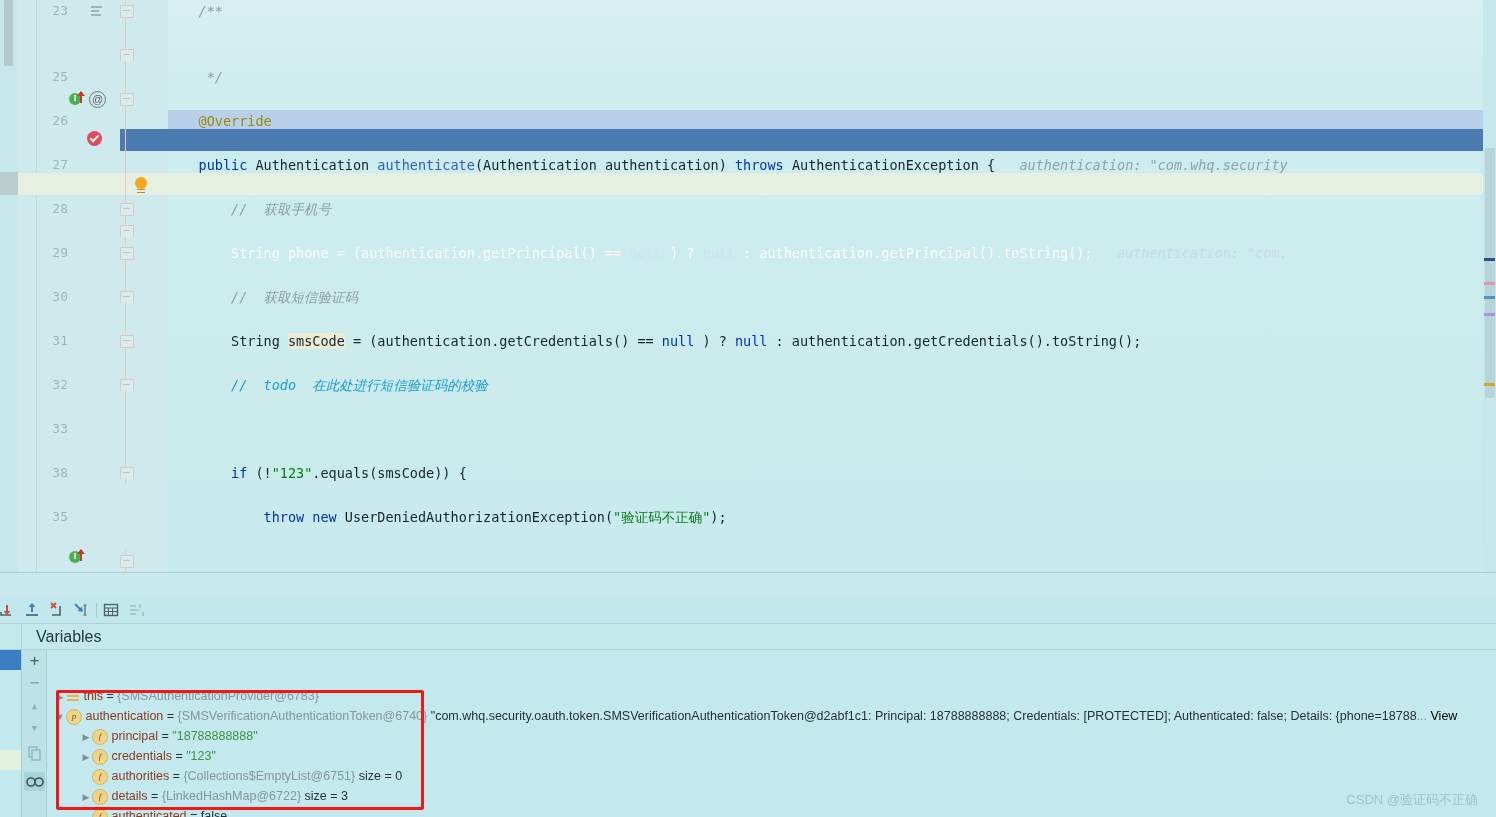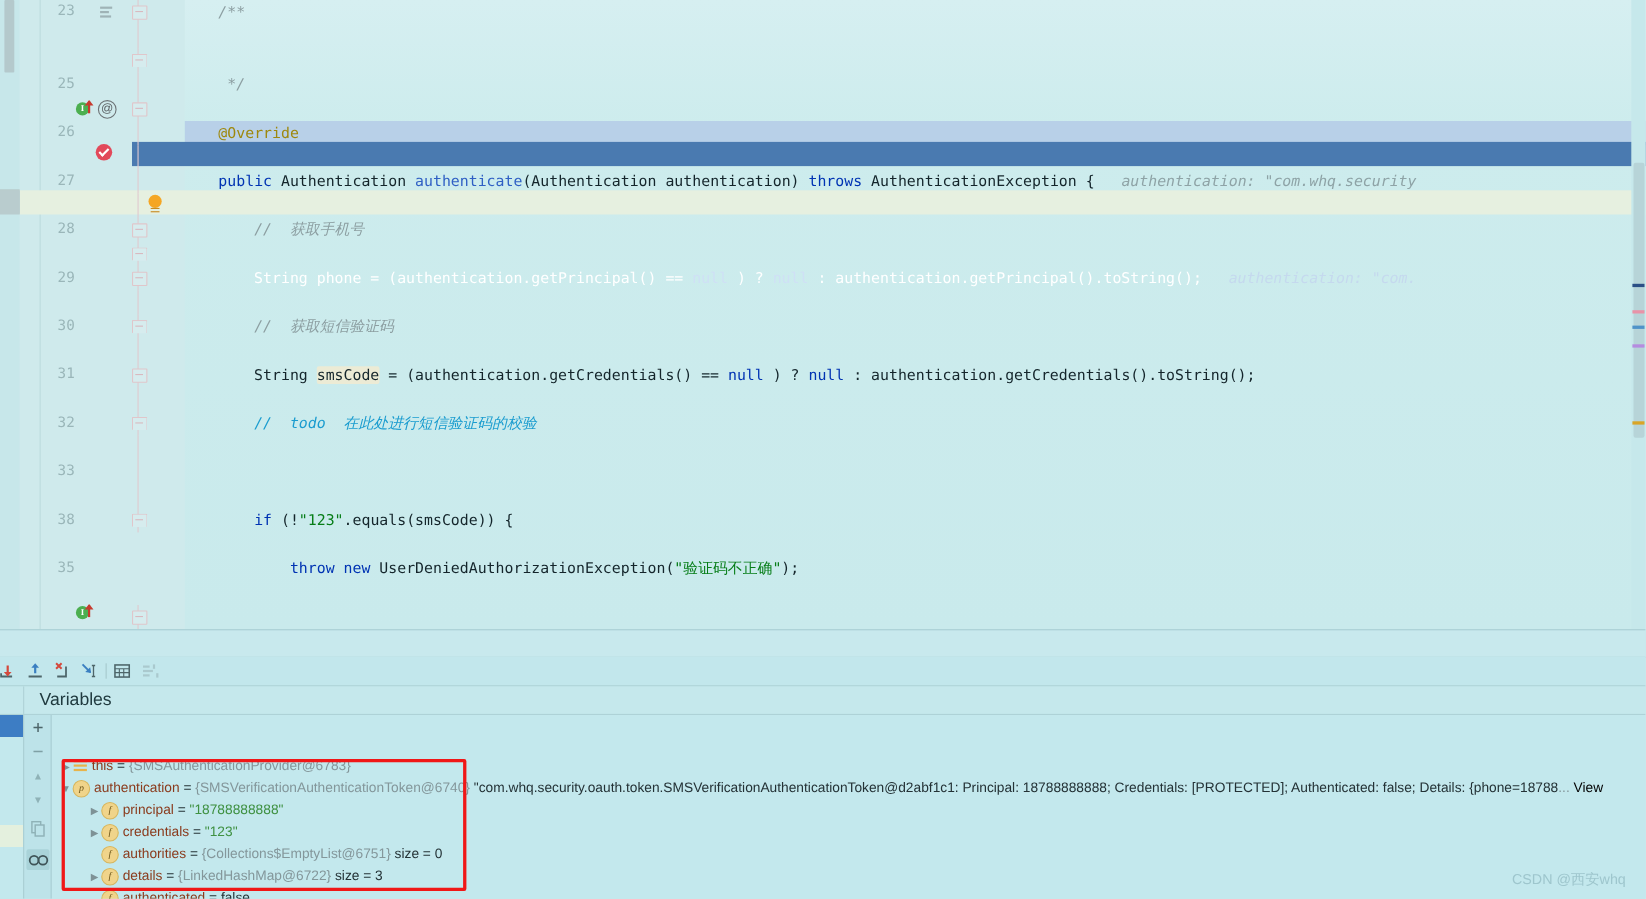--- a/index.html
+++ b/index.html
@@ -444,17 +444,17 @@
           <div class="vrow" style="padding-left: 6px;"><span class="tri">▶</span><span class="vicon stack"><i style="top:1px"></i><i style="top:5px"></i><i style="top:9px"></i></span> <span class="vname">this</span><span class="veq"> = </span><span class="vobj">{SMSAuthenticationProvider@6783}</span></div>
           <div class="vrow" style="padding-left: 6px;"><span class="tri">▼</span><span class="vicon">p</span> <span class="vname">authentication</span><span class="veq"> = </span><span class="vobj">{SMSVerificationAuthenticationToken@6740}</span><span class="vtext"> "com.whq.security.oauth.token.SMSVerificationAuthenticationToken@d2abf1c1: Principal: 18788888888; Credentials: [PROTECTED]; Authenticated: false; Details: {phone=18788</span><span class="vobj">...</span><span class="vlink"> View</span></div>
           <div class="vrow" style="padding-left: 32px;"><span class="tri">▶</span><span class="vicon">f</span> <span class="vname">principal</span><span class="veq"> = </span><span class="vstr">"18788888888"</span></div>
           <div class="vrow" style="padding-left: 32px;"><span class="tri">▶</span><span class="vicon">f</span> <span class="vname">credentials</span><span class="veq"> = </span><span class="vstr">"123"</span></div>
           <div class="vrow" style="padding-left: 32px;"><span class="tri"></span><span class="vicon">f</span> <span class="vname">authorities</span><span class="veq"> = </span><span class="vobj">{Collections$EmptyList@6751}</span><span class="vsize">  size = 0</span></div>
           <div class="vrow" style="padding-left: 32px;"><span class="tri">▶</span><span class="vicon">f</span> <span class="vname">details</span><span class="veq"> = </span><span class="vobj">{LinkedHashMap@6722}</span><span class="vsize">  size = 3</span></div>
           <div class="vrow" style="padding-left: 32px;"><span class="tri"></span><span class="vicon">f</span> <span class="vname">authenticated</span><span class="veq"> = </span><span class="vsize">false</span></div>
         </div>
     </div>
 
-    <div class="watermark">CSDN @西安whq</div>
+    <div class="watermark">CSDN @验证码不正确</div>
   </div>
 
   <div class="redbox"></div>
 </div>
 
 </body></html>

